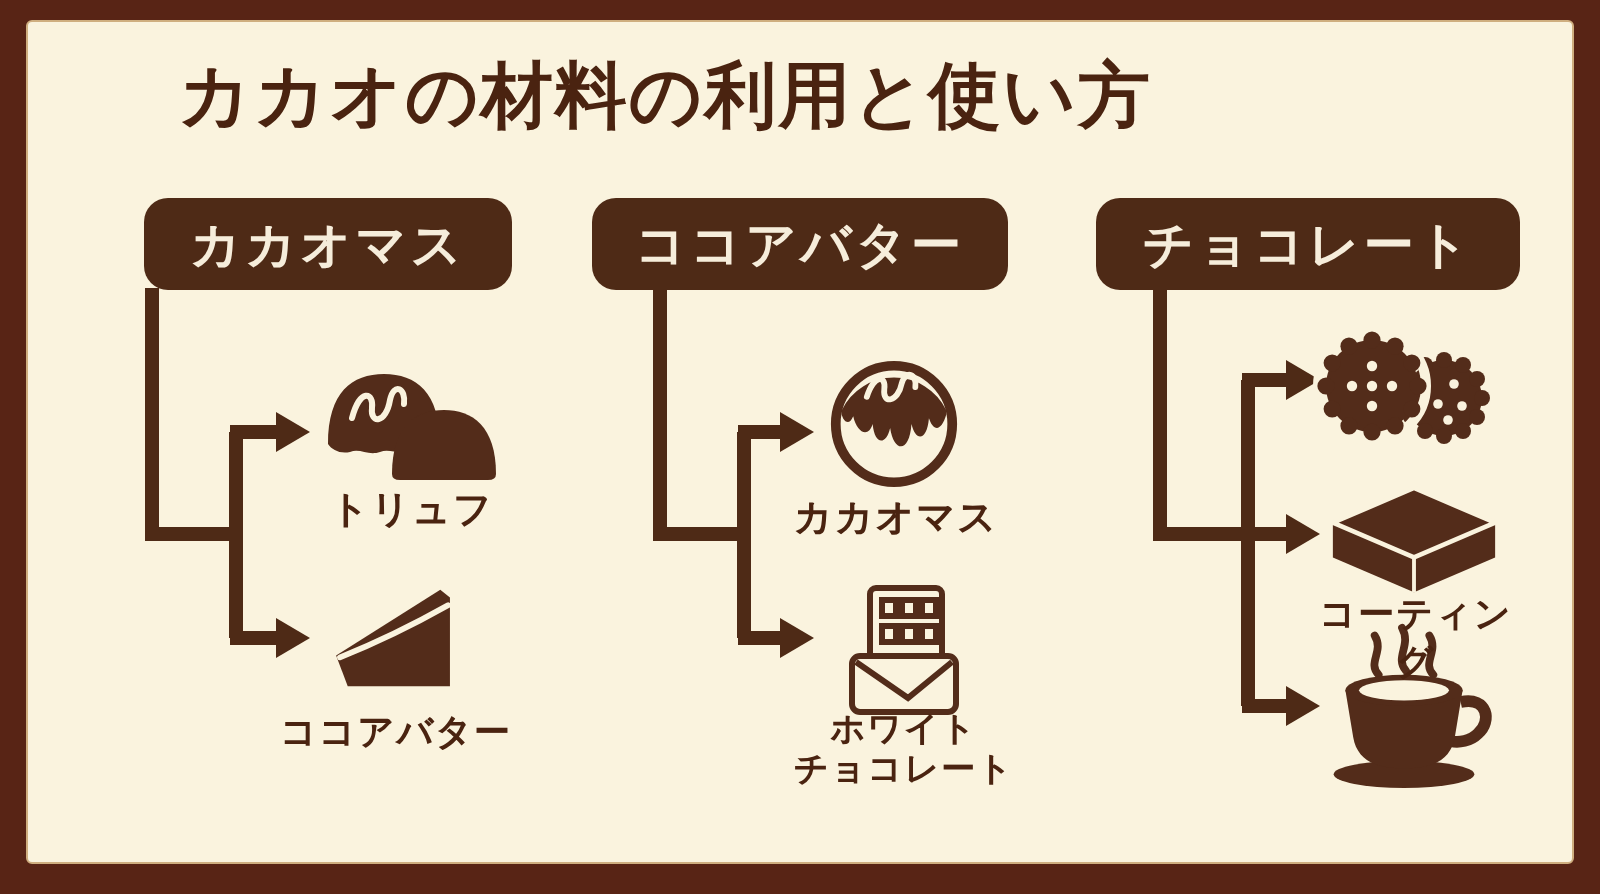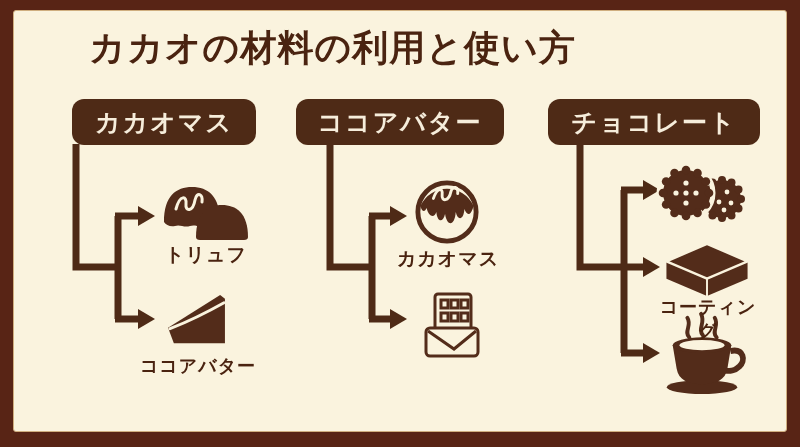--- a/index.html
+++ b/index.html
@@ -184,14 +184,16 @@
       <path d="M75 42 C89 39 91 52 84 58 C80 62 74 63 70 62" stroke="#532c1a" stroke-width="6" fill="none"></path>
       <path d="M16 36 L20 60 C22 72 32 76 46 76 C60 76 70 72 72 60 L76 36 Z" fill="#532c1a"></path>
       <ellipse cx="46" cy="36" rx="30" ry="8" fill="#532c1a"></ellipse>
       <ellipse cx="46" cy="36" rx="23" ry="5.2" fill="#faf3de"></ellipse>
     </svg>
   </div>
 
   <div class="lbl lbl-truffle">トリュフ</div>
   <div class="lbl lbl-gateau">ココアバター</div>
   <div class="lbl lbl-coating">カカオマス</div>
+  <div class="lbl lbl-whitechoc">ホワイト
+チョコレート</div>
   <div class="lbl lbl-brownie">コーティング</div>
 </div>
 
 </body></html>

